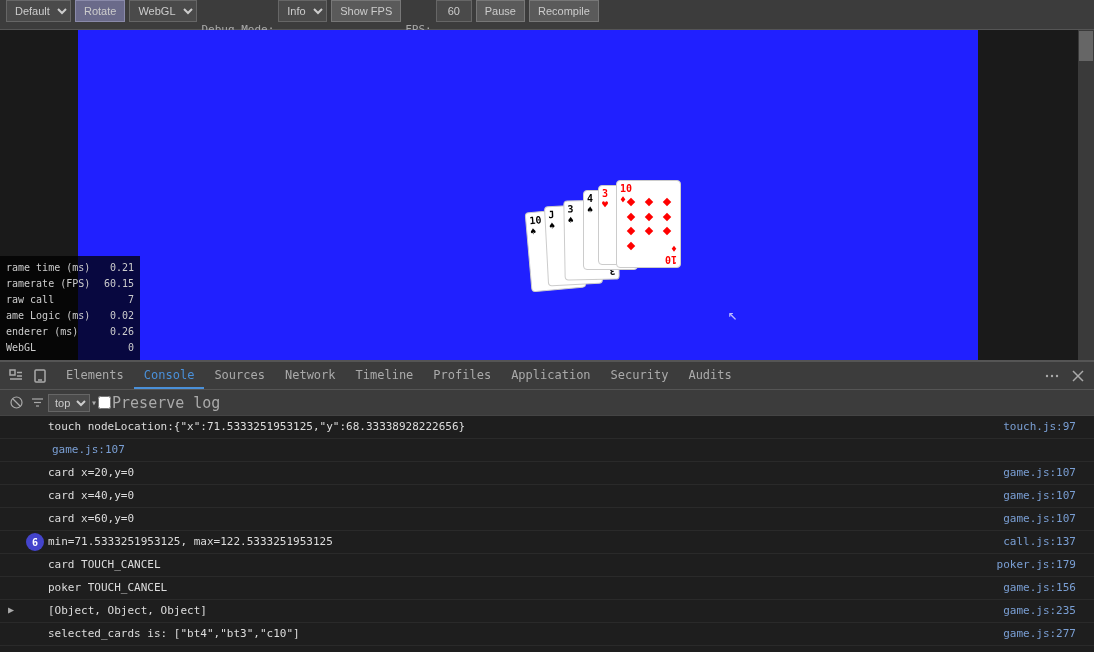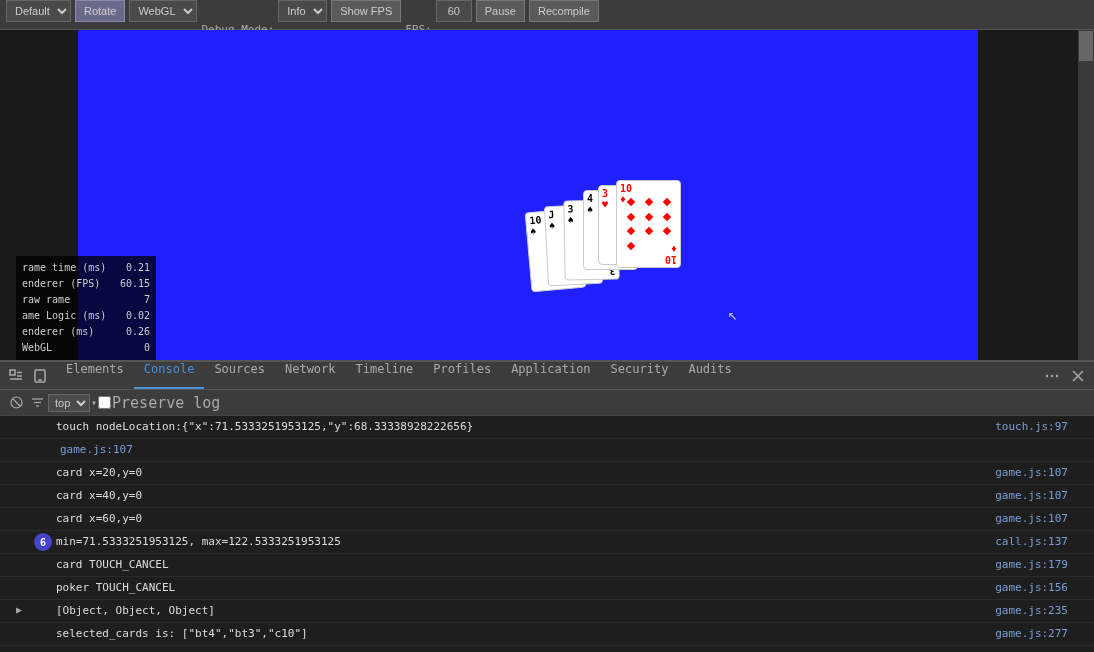--- a/index.html
+++ b/index.html
@@ -144,21 +144,21 @@
       width: 6px;
       height: 6px;
       background: red;
       transform: rotate(45deg);
       display: inline-block;
     }
 
     
     #fps-overlay {
       position: absolute;
-      left: 16px;
+      left: 0;
       bottom: 0;
       width: 140px;
       background: rgba(0,0,0,0.75);
       color: #ccc;
       font-size: 10px;
       padding: 4px 6px;
       line-height: 1.6;
     }
 
     .fps-row {
@@ -221,20 +221,21 @@
       align-items: stretch;
       height: 100%;
       margin-left: 4px;
     }
 
     .devtools-tab {
       padding: 0 10px;
       color: #aaa;
       cursor: pointer;
       display: flex;
+      align-items: center;
       font-size: 12px;
       border-bottom: 2px solid transparent;
       white-space: nowrap;
     }
 
     .devtools-tab.active {
       color: #4a90d9;
       border-bottom: 2px solid #4a90d9;
     }
 
@@ -303,21 +304,21 @@
       flex: 1;
       overflow-y: auto;
       background: #1e1e1e;
       position: relative;
     }
 
     .console-row {
       display: flex;
       align-items: flex-start;
       border-bottom: 1px solid #2a2a2a;
-      padding: 2px 16px;
+      padding: 2px 8px;
       min-height: 18px;
     }
 
     .console-row-badge {
       width: 18px;
       min-width: 18px;
       height: 18px;
       background: #4444cc;
       color: white;
       font-size: 10px;
@@ -468,25 +469,25 @@
       <div class="cursor-arrow" style="left:100px; top:75px;">↖</div>
     </div>
   </div>
 
   <div id="fps-overlay">
     <div class="fps-row">
       <span>rame time (ms)</span>
       <span>0.21</span>
     </div>
     <div class="fps-row">
-      <span>enderer (FPS)</span>
+      <span>ramerate (FPS)</span>
       <span>60.15</span>
     </div>
     <div class="fps-row">
-      <span>raw rame</span>
+      <span>raw call</span>
       <span>7</span>
     </div>
     <div class="fps-row">
       <span>ame Logic (ms)</span>
       <span>0.02</span>
     </div>
     <div class="fps-row">
       <span>enderer (ms)</span>
       <span>0.26</span>
     </div>
@@ -622,21 +623,21 @@
       <div class="console-row">
         <span class="console-row-arrow"></span>
         <span class="console-row-badge">6</span>
         <span class="console-text">min=71.5333251953125, max=122.5333251953125</span>
         <a class="console-link" href="#">call.js:137</a>
       </div>
       <div class="console-row">
         <span class="console-row-arrow"></span>
         <span class="console-row-badge empty"></span>
         <span class="console-text">card TOUCH_CANCEL</span>
-        <a class="console-link" href="#">game.js:179</a>
+        <a class="console-link" href="#">poker.js:179</a>
       </div>
       <div class="console-row">
         <span class="console-row-arrow"></span>
         <span class="console-row-badge empty"></span>
         <span class="console-text">poker TOUCH_CANCEL</span>
         <a class="console-link" href="#">game.js:156</a>
       </div>
       <div class="console-row">
         <span class="console-row-arrow">▶</span>
         <span class="console-row-badge empty"></span>

